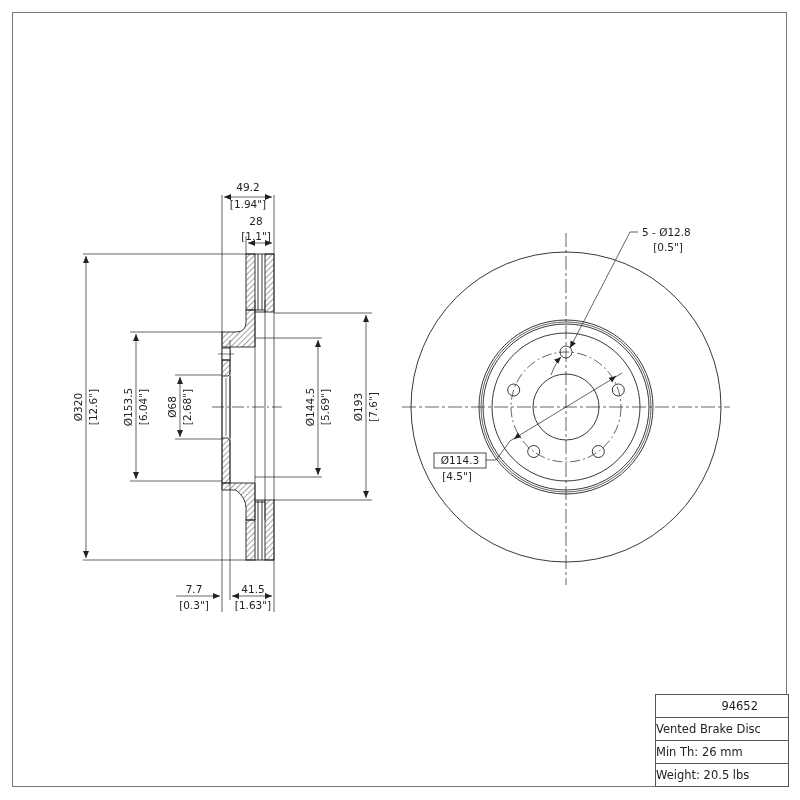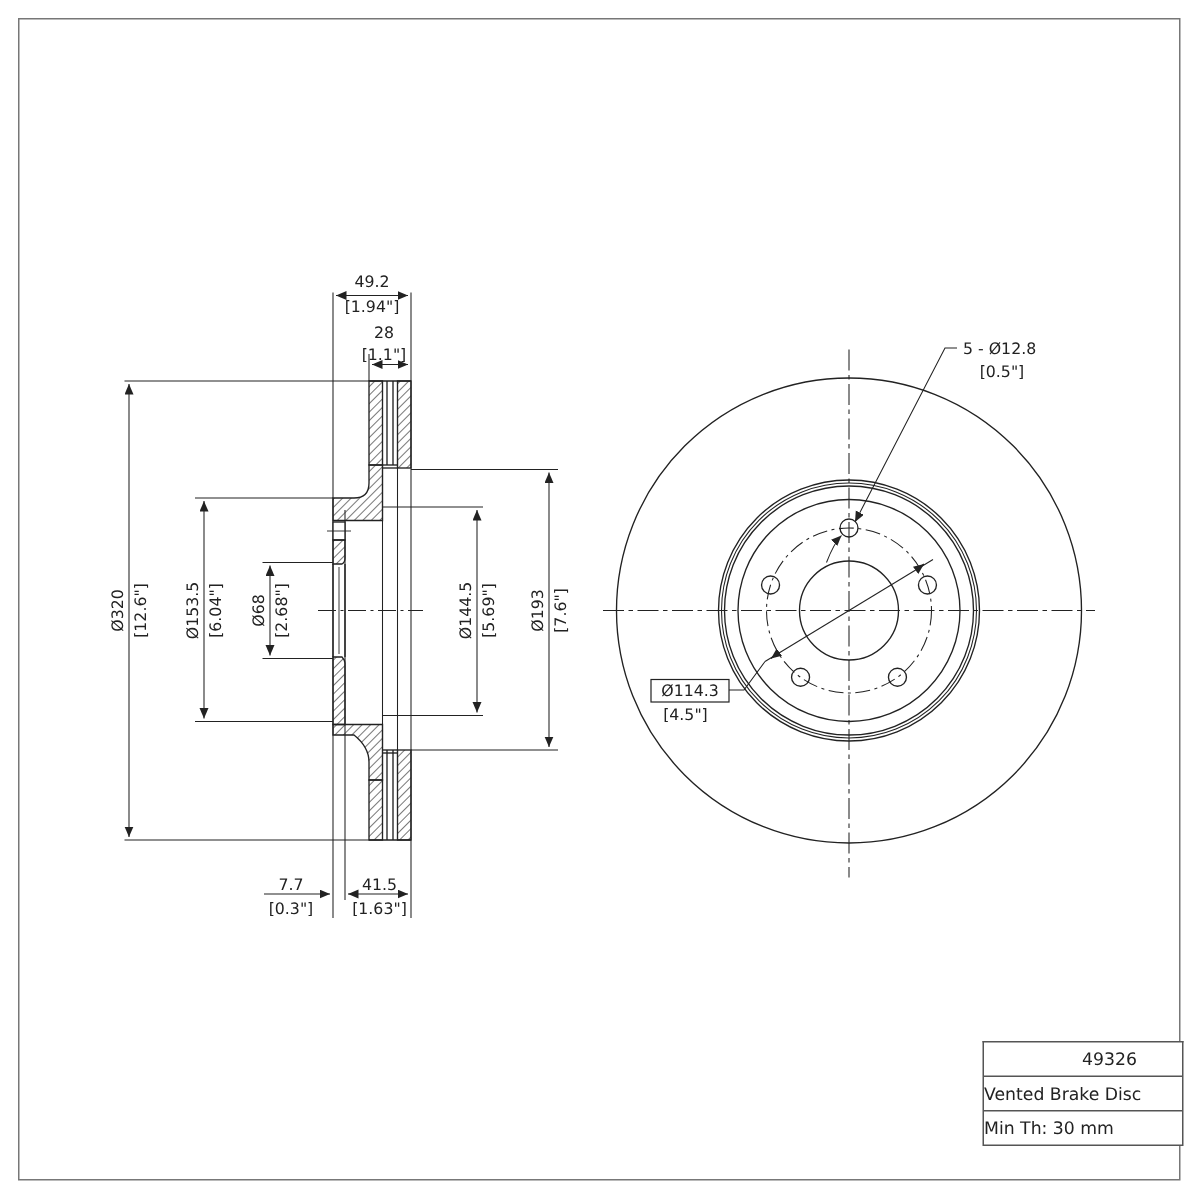--- a/index.html
+++ b/index.html
@@ -152,16 +152,17 @@
 
   <g>
     <text class="dim" x="642" y="236">5 - Ø12.8</text>
     <text class="dim" x="668" y="251" text-anchor="middle">[0.5"]</text>
     <text class="dim" x="460" y="464" text-anchor="middle">Ø114.3</text>
     <text class="dim" x="457" y="480" text-anchor="middle">[4.5"]</text>
   </g>
 </svg>
 
 <div class="title-block">
-  <div class="tb-row first">49326</div>
+  <div class="tb-row first">94652</div>
   <div class="tb-row">Vented Brake Disc</div>
-  <div class="tb-row">Min Th: 30 mm</div>
+  <div class="tb-row">Min Th: 26 mm</div>
+  <div class="tb-row">Weight: 20.5 lbs</div>
 </div>
 
 </body></html>

